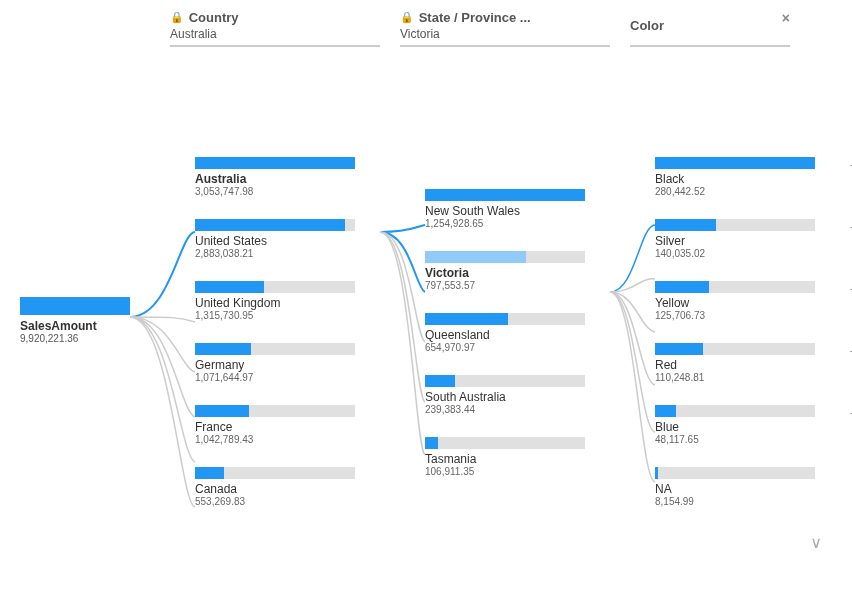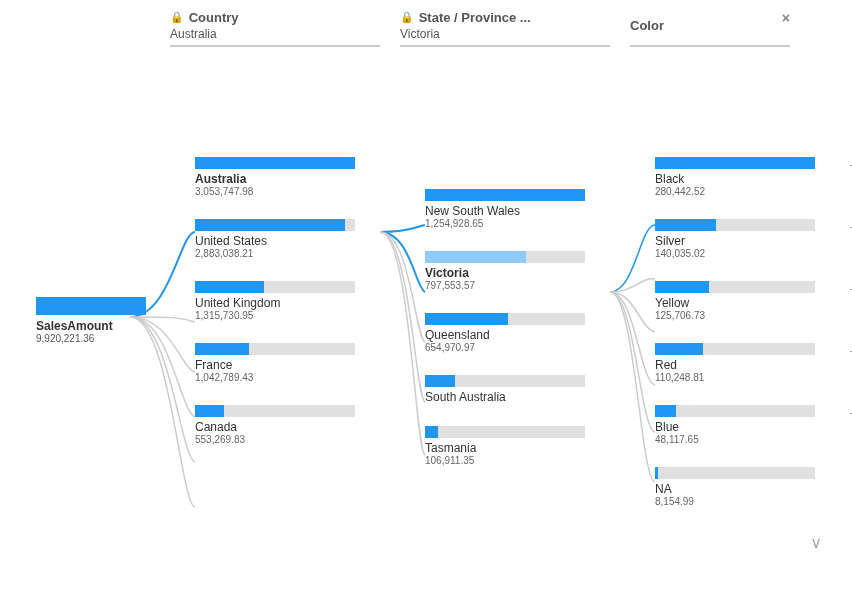--- a/index.html
+++ b/index.html
@@ -85,21 +85,21 @@
       top: 0;
       left: 0;
       width: 100%;
       height: 100%;
       pointer-events: none;
     }
 
     
     .root-node {
       position: absolute;
-      left: 26px;
+      left: 10px;
       top: 240px;
     }
 
     .root-bar {
       width: 110px;
       height: 18px;
       background: #2196F3;
       margin-bottom: 4px;
     }
 
@@ -280,20 +280,27 @@
       </div>
 
       <div class="tree-node">
         <div class="bar-container">
           <div class="bar-fill" style="width:43%;"></div>
         </div>
         <div class="node-name">United Kingdom</div>
         <div class="node-amount">1,315,730.95</div>
       </div>
 
+      <div class="tree-node">
+        <div class="bar-container">
+          <div class="bar-fill" style="width:35%;"></div>
+        </div>
+        <div class="node-name">Germany</div>
+        <div class="node-amount">1,071,644.97</div>
+      </div>
 
       <div class="tree-node">
         <div class="bar-container">
           <div class="bar-fill" style="width:34%;"></div>
         </div>
         <div class="node-name">France</div>
         <div class="node-amount">1,042,789.43</div>
       </div>
 
       <div class="tree-node">
@@ -329,20 +336,21 @@
         </div>
         <div class="node-name">Queensland</div>
         <div class="node-amount">654,970.97</div>
       </div>
 
       <div class="tree-node">
         <div class="bar-container">
           <div class="bar-fill" style="width:19%;"></div>
         </div>
         <div class="node-name">South Australia</div>
+        <div class="node-amount">239,383.44</div>
       </div>
 
       <div class="tree-node">
         <div class="bar-container">
           <div class="bar-fill" style="width:8%;"></div>
         </div>
         <div class="node-name">Tasmania</div>
         <div class="node-amount">106,911.35</div>
       </div>
     </div>

